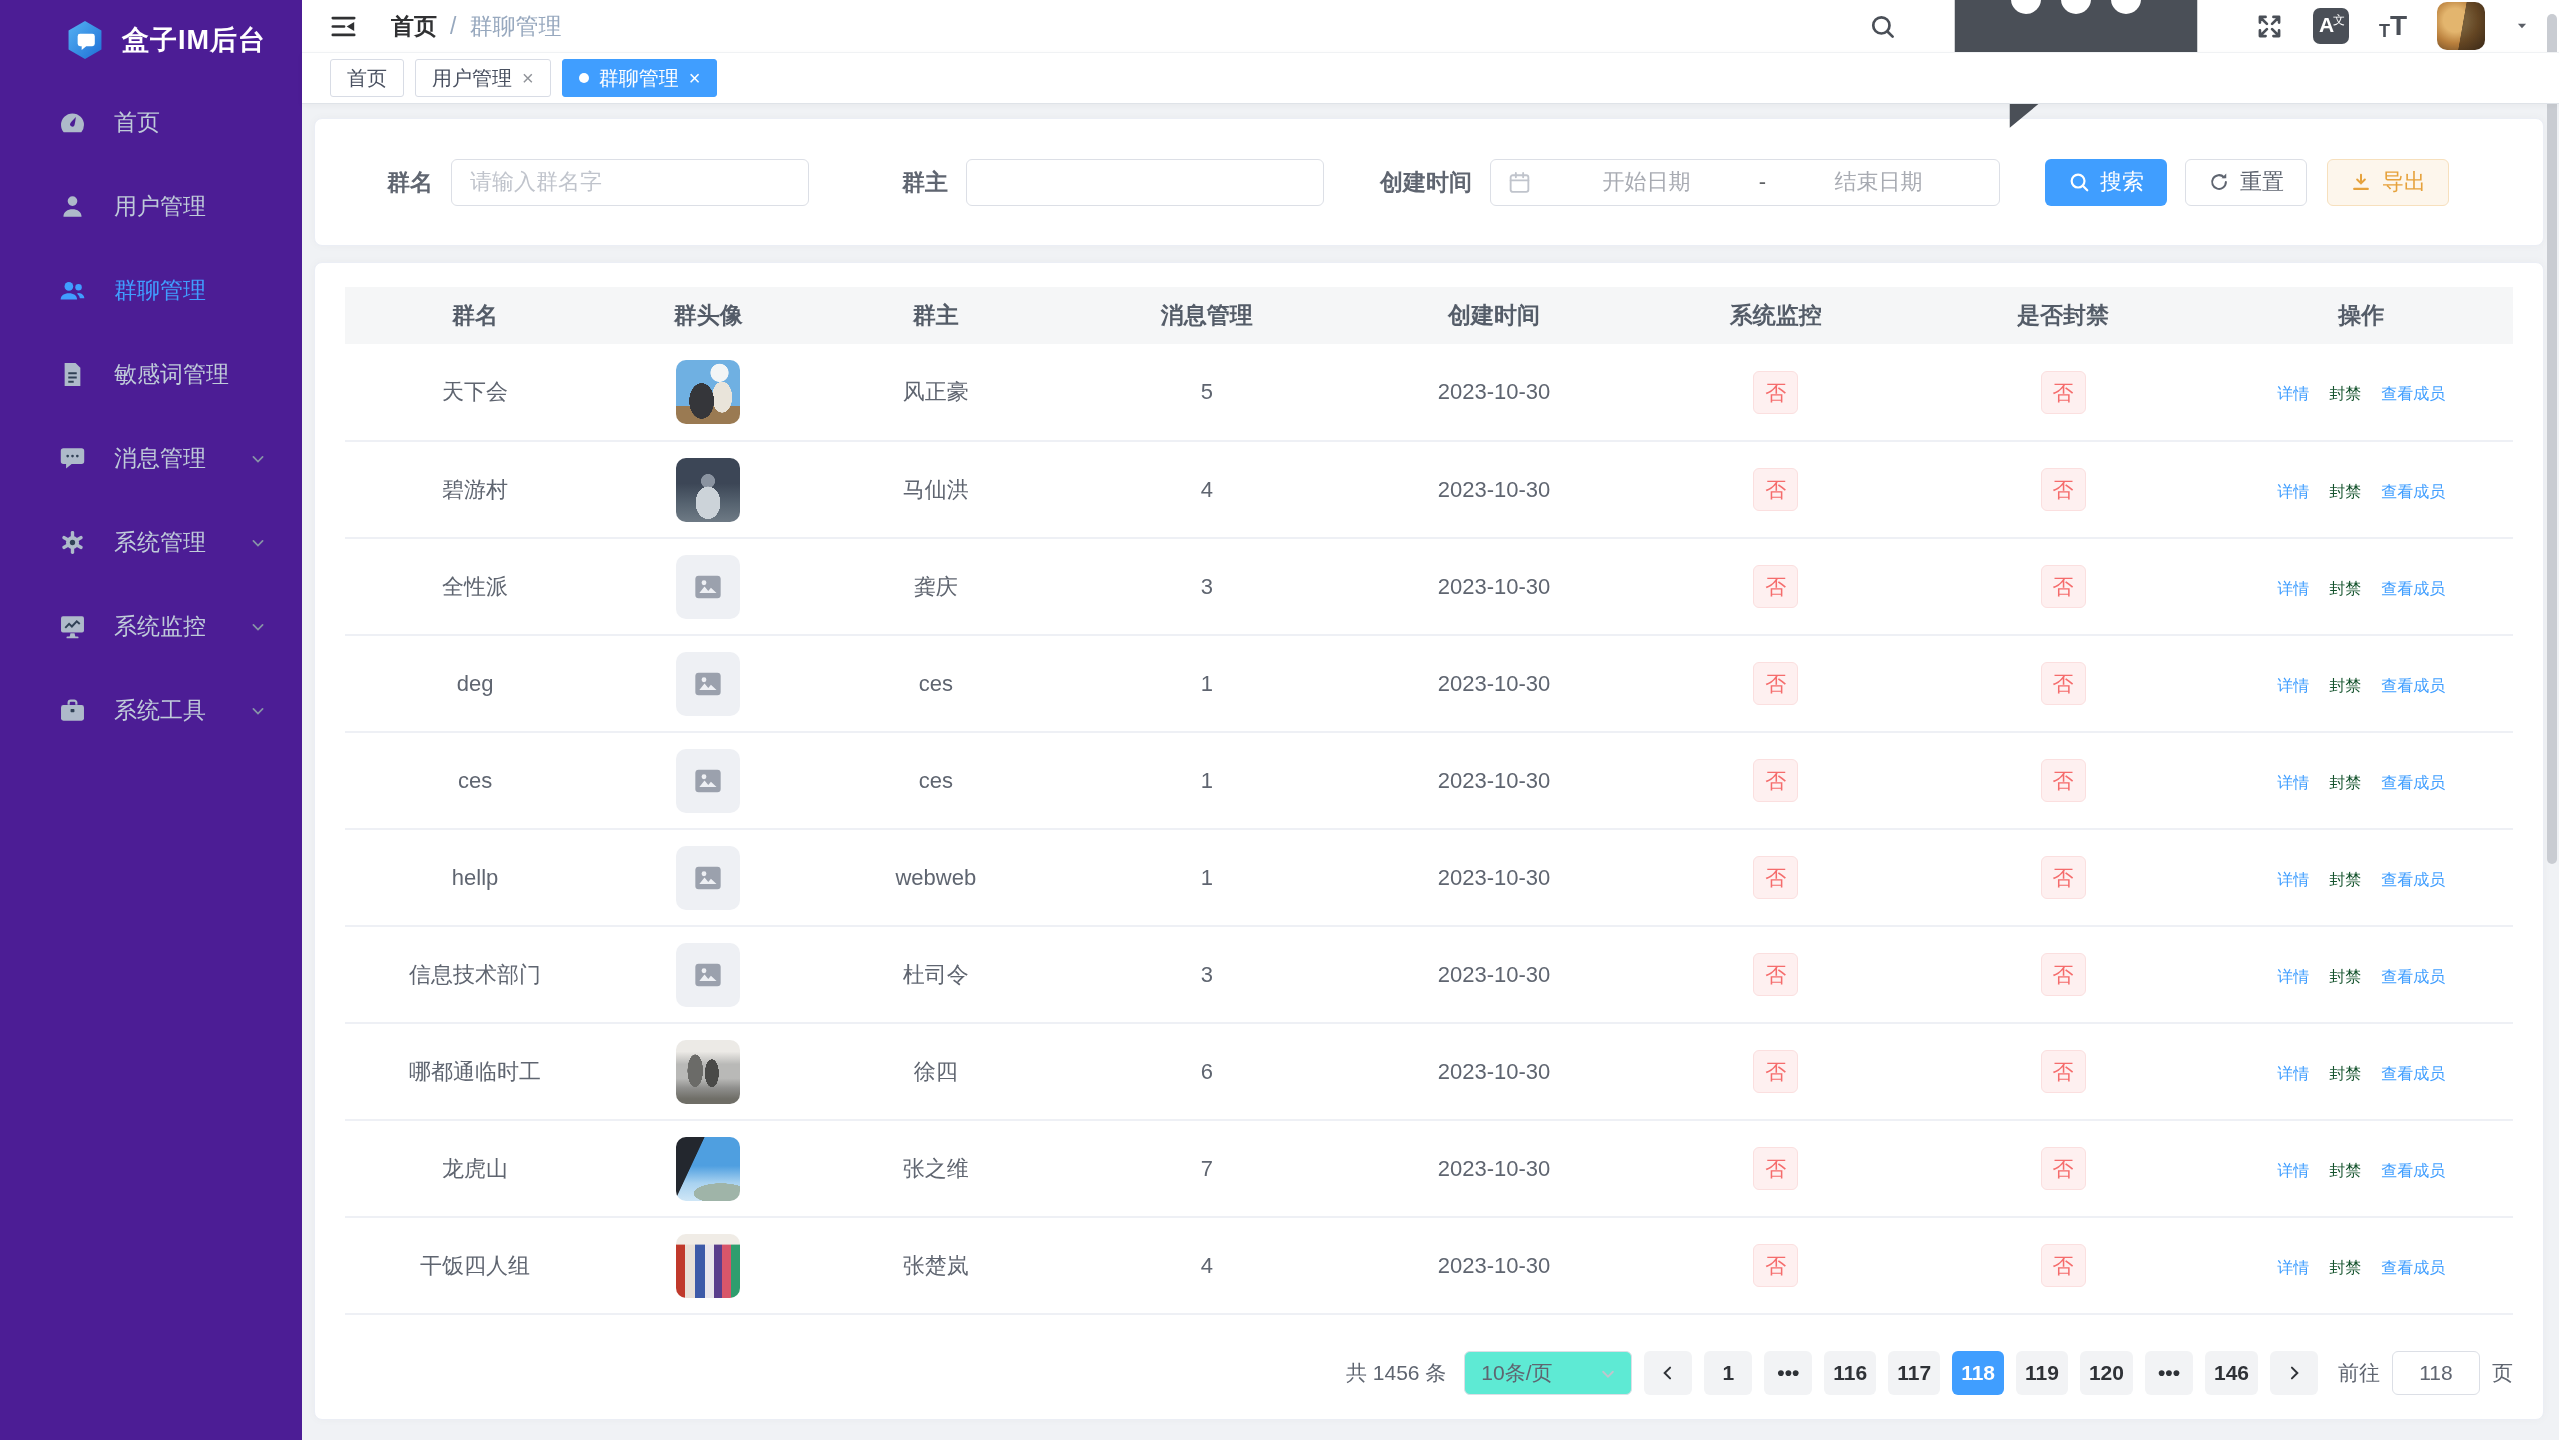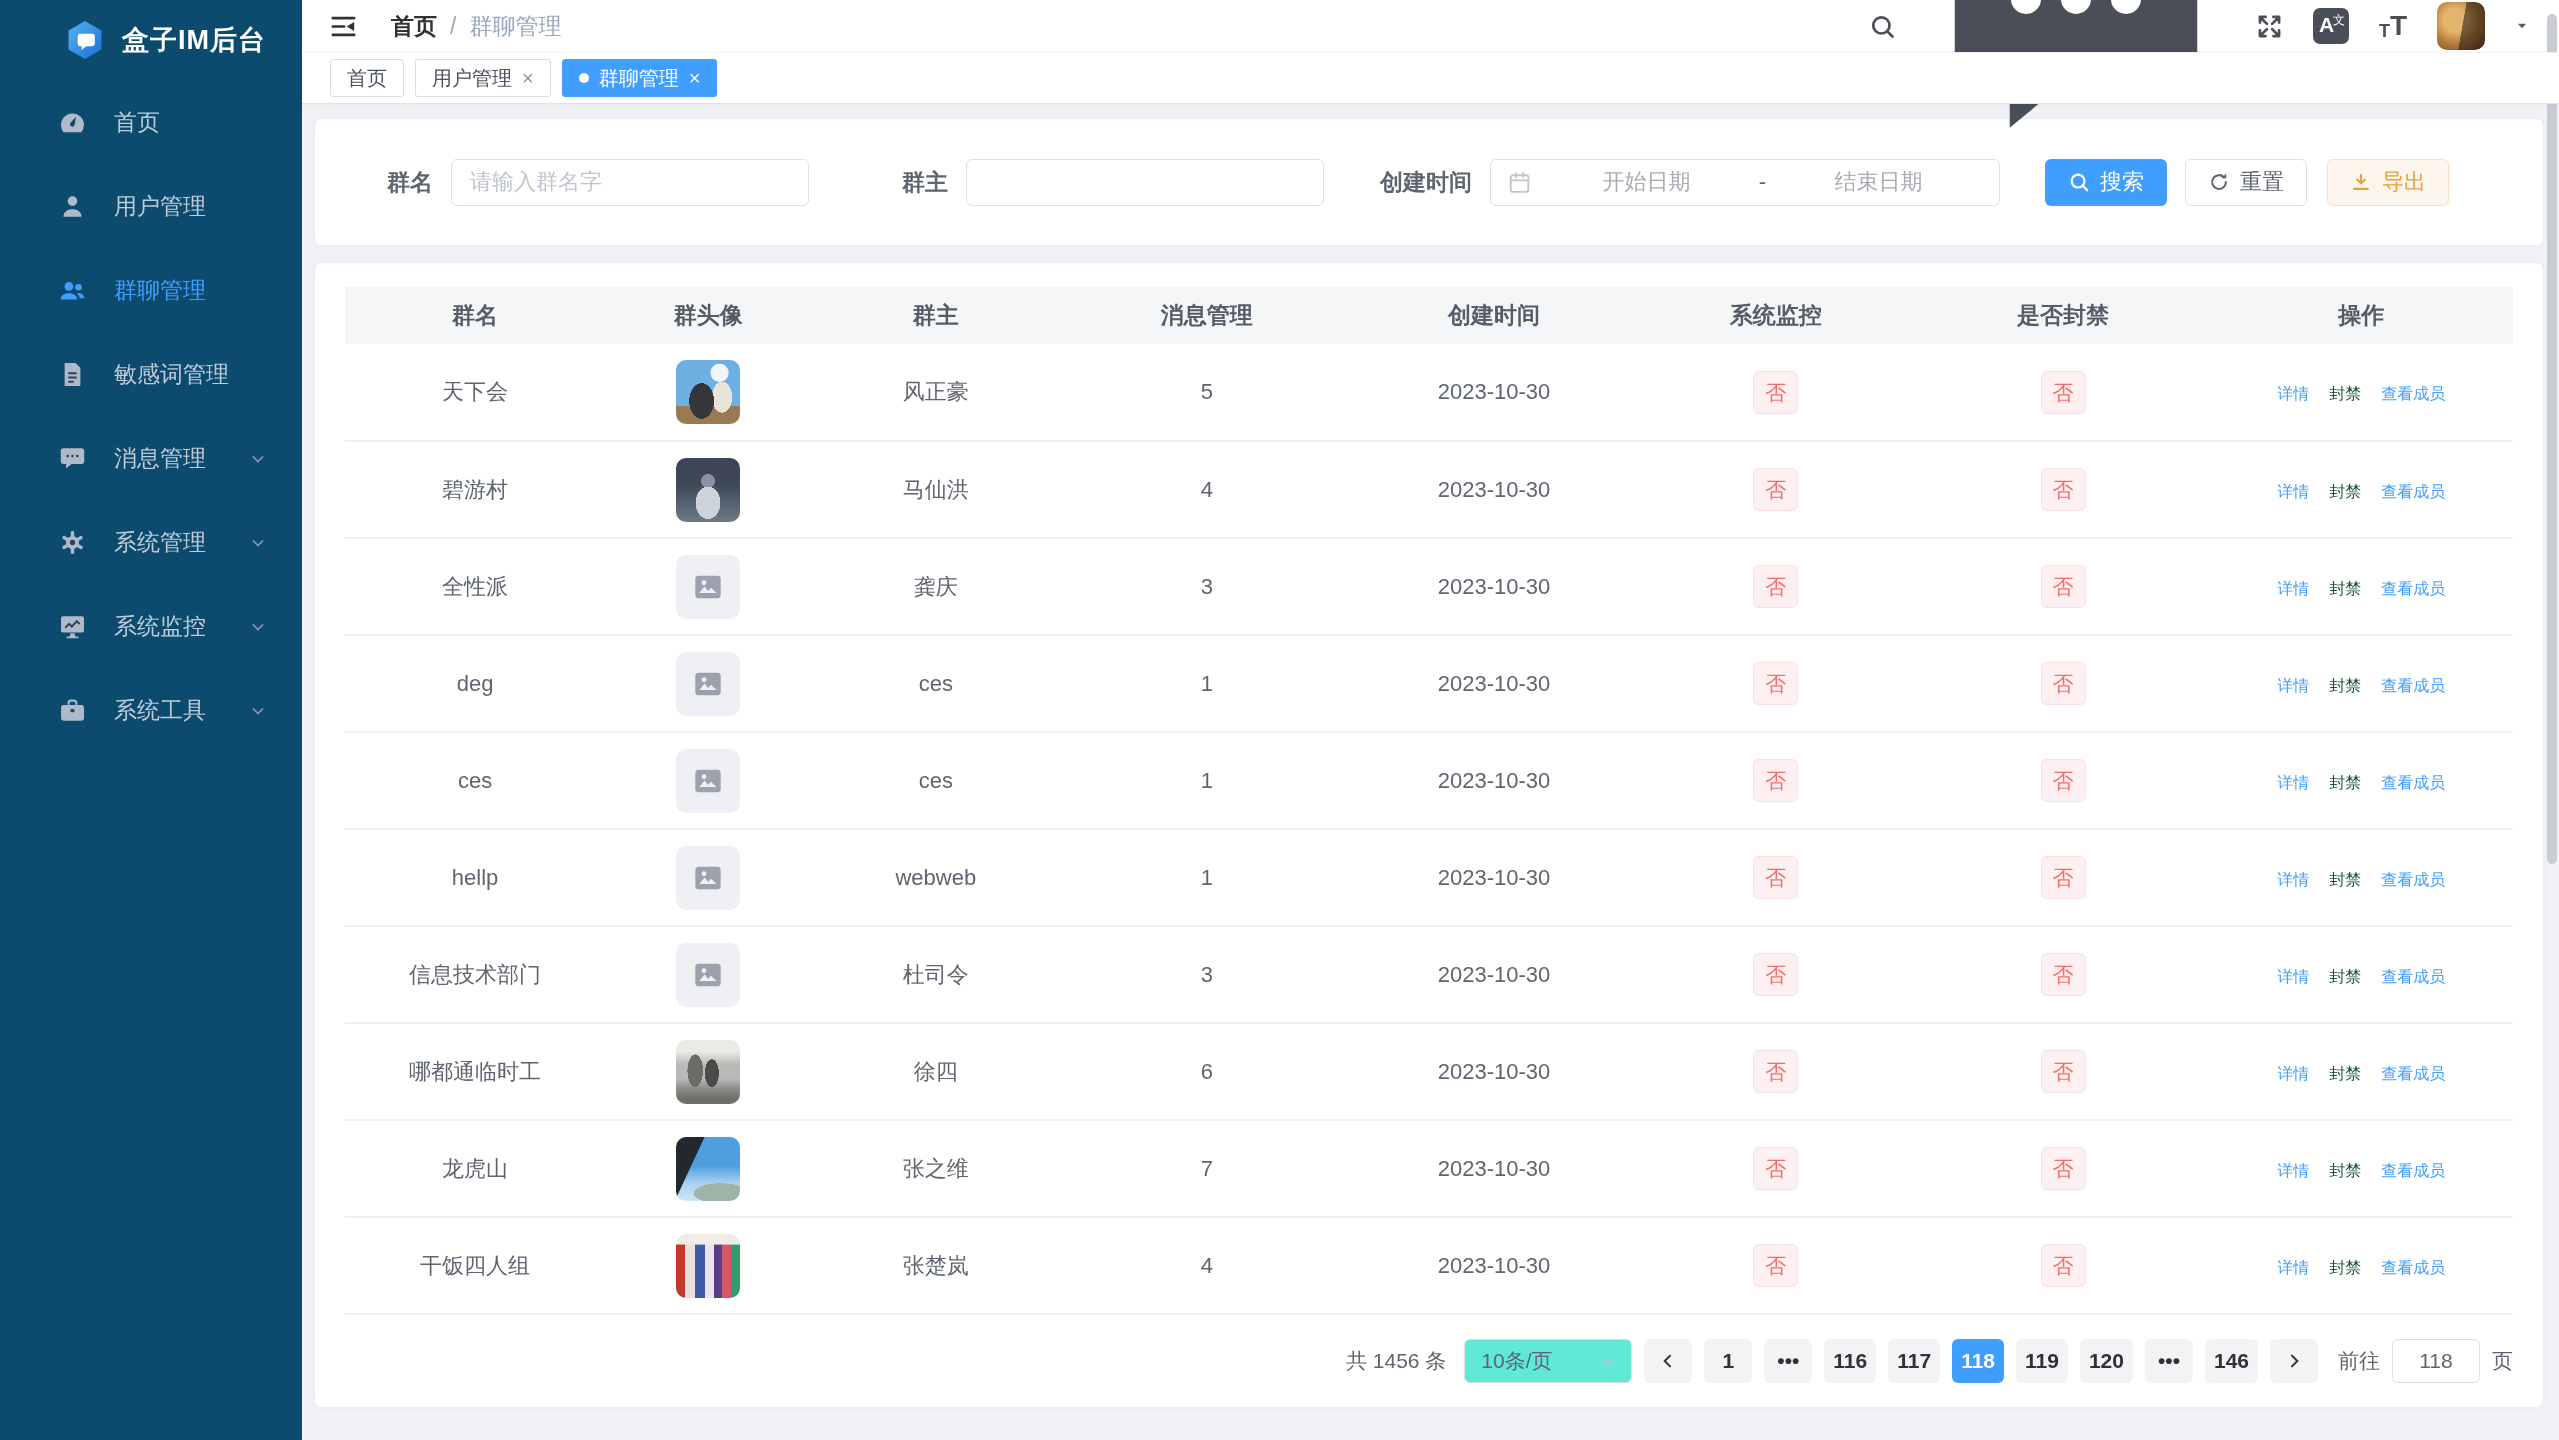--- a/index.html
+++ b/index.html
@@ -1,21 +1,21 @@
 <!DOCTYPE html>
 <html><head>
 <meta charset="utf-8">
 <style>
   * { margin:0; padding:0; box-sizing:border-box; }
   html,body { width:2559px; height:1440px; overflow:hidden; }
   body { font-family:"Liberation Sans","DejaVu Sans",sans-serif; background:#f0f2f5; }
   .screen { position:relative; width:2559px; height:1440px; display:flex; overflow:hidden; }
 
   
-  .sidebar { width:302px; min-width:302px; height:100%; background:#0c4a6e; display:flex; flex-direction:column; }
+  .sidebar { width:302px; min-width:302px; height:100%; background:#4c1d95; display:flex; flex-direction:column; }
   .logo-row { height:80px; display:flex; align-items:center; padding-left:64px; gap:16px; }
   .logo-icon { width:42px; height:42px; }
   .logo-title { color:#fff; font-size:27px; font-weight:700; letter-spacing:1px; white-space:nowrap; }
   .menu { flex:1; }
   .menu-item { height:84px; display:flex; align-items:center; padding:0 34px 0 58px; color:#bfcbd9; font-size:23px; cursor:pointer; }
   .menu-item .mi-icon { width:29px; height:29px; margin-right:27px; color:#aebaca; flex:none; }
   .menu-item .mi-label { flex:1; white-space:nowrap; }
   .menu-item .mi-arrow { width:20px; height:20px; color:#8795a7; flex:none; }
   .menu-item.active { color:#409eff; }
   .menu-item.active .mi-icon { color:#409eff; }
@@ -93,21 +93,21 @@
                      radial-gradient(ellipse 70% 26% at 70% 88%, #9fb4a8 0 60%, rgba(0,0,0,0) 61%),
                      linear-gradient(180deg, #4f9fe0 0 45%, #a8d2f0 72%, #cfe6f6); }
   .av-10 { background: linear-gradient(180deg, #f0ece6 0 16%, rgba(0,0,0,0) 17%),
                       linear-gradient(90deg, #c0392b 0 14%, #e8e0d8 14% 30%, #3d5aa8 30% 46%, #eae6ec 46% 60%, #5a3e8c 60% 72%, #d8566a 72% 86%, #2f9e6e 86%); }
   .tag { display:inline-block; min-width:22px; padding:10px 11px; background:#fef0f0; border:1.5px solid #fbdfdf; border-radius:6px; color:#f56c6c; font-size:21px; line-height:1; }
   .op { font-size:16px; margin:0 10px; cursor:pointer; white-space:nowrap; }
   .op-blue { color:#409eff; }
   .op-red { color:#14532d; }
 
   
-  .pager { display:flex; align-items:center; justify-content:flex-end; height:92px; font-size:21px; color:#5f6570; }
+  .pager { display:flex; align-items:center; justify-content:flex-end; height:92px; font-size:21px; color:#5f6570;margin-top:12px; }
   .pg-total { white-space:nowrap; }
   .pg-size { width:168px; height:44px; border:1.5px solid #dcdfe6; border-radius:6px; display:flex; align-items:center; justify-content:space-between; padding:0 14px 0 16px; margin-left:18px; cursor:pointer; background:#5eead4; }
   .pg-size .chev { width:18px; height:18px; color:#c0c4cc; }
   .pg-btn { min-width:48px; height:44px; padding:0 9px; border-radius:6px; background:#f2f3f5; color:#2f3237; font-weight:700; font-size:21px; display:inline-flex; align-items:center; justify-content:center; margin-left:12px; cursor:pointer; }
   .pg-btn .nav-chev { width:20px; height:20px; }
   .pg-btn.active { background:#409eff; color:#fff; }
   .pg-goto { margin-left:20px; white-space:nowrap; }
   .pg-input { width:88px; height:44px; border:1.5px solid #dcdfe6; border-radius:6px; text-align:center; font-size:21px; color:#5f6570; margin:0 12px; outline:none; }
   .pg-unit { white-space:nowrap; }
 

